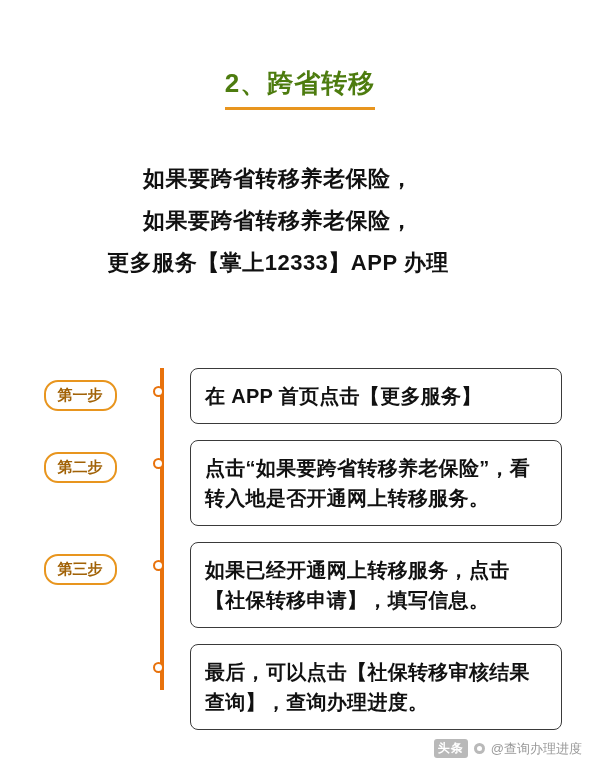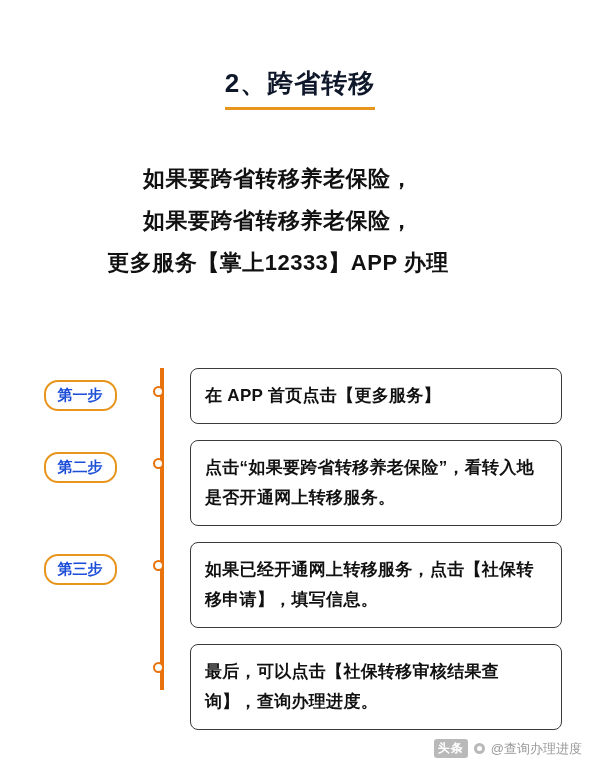--- a/index.html
+++ b/index.html
@@ -29,21 +29,21 @@
     top: 66px;
     left: 0;
     width: 600px;
     text-align: center;
   }
   .title {
     display: inline-block;
     font-size: 26px;
     font-weight: bold;
     letter-spacing: 1px;
-    color: #0f172a;
+    color: #4d7c0f;
     padding-bottom: 6px;
     border-bottom: 3px solid #E8951E;
   }
 
   
   .intro {
     position: absolute;
     top: 158px;
     left: 0;
     width: 556px;
@@ -95,21 +95,21 @@
     display: flex;
     justify-content: center;
     align-items: flex-start;
     padding-top: 12px;
     box-sizing: border-box;
   }
 
   .step-badge {
     border: 2px solid #E8951E;
     border-radius: 14px;
-    color: #1d4ed8;
+    color: #a16207;
     font-size: 15px;
     font-weight: bold;
     padding: 4px 12px;
     background: #ffffff;
     white-space: nowrap;
   }
   .step-badge.empty {
     border: none;
     background: transparent;
   }
@@ -133,21 +133,21 @@
   }
 
   .card {
     flex: 1;
     margin-right: 38px;
     border: 1.5px solid #3a3a3a;
     border-radius: 8px;
     padding: 12px 14px;
     box-sizing: border-box;
     background: #ffffff;
-    font-size: 17px;
+    font-size: 20px;
     line-height: 30px;
     font-weight: bold;
     color: #111111;
     letter-spacing: 0.3px;
   }
 
   
   .footer {
     position: absolute;
     bottom: 14px;

